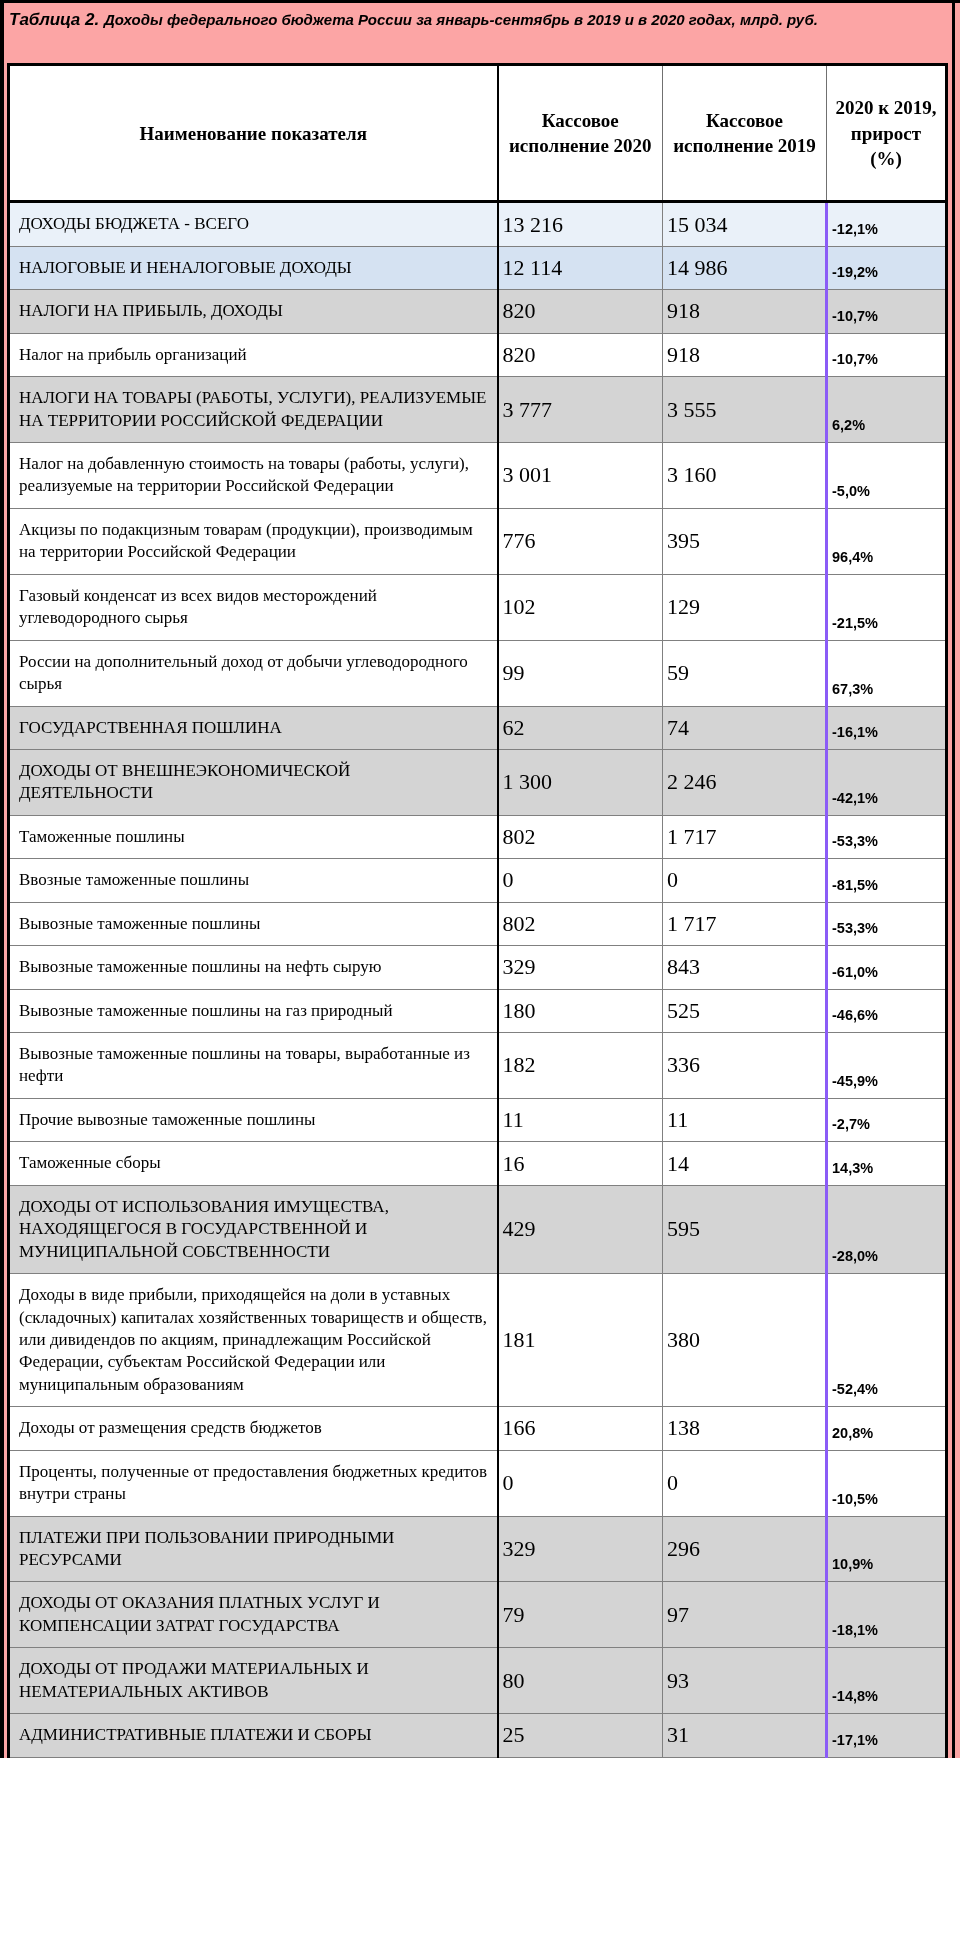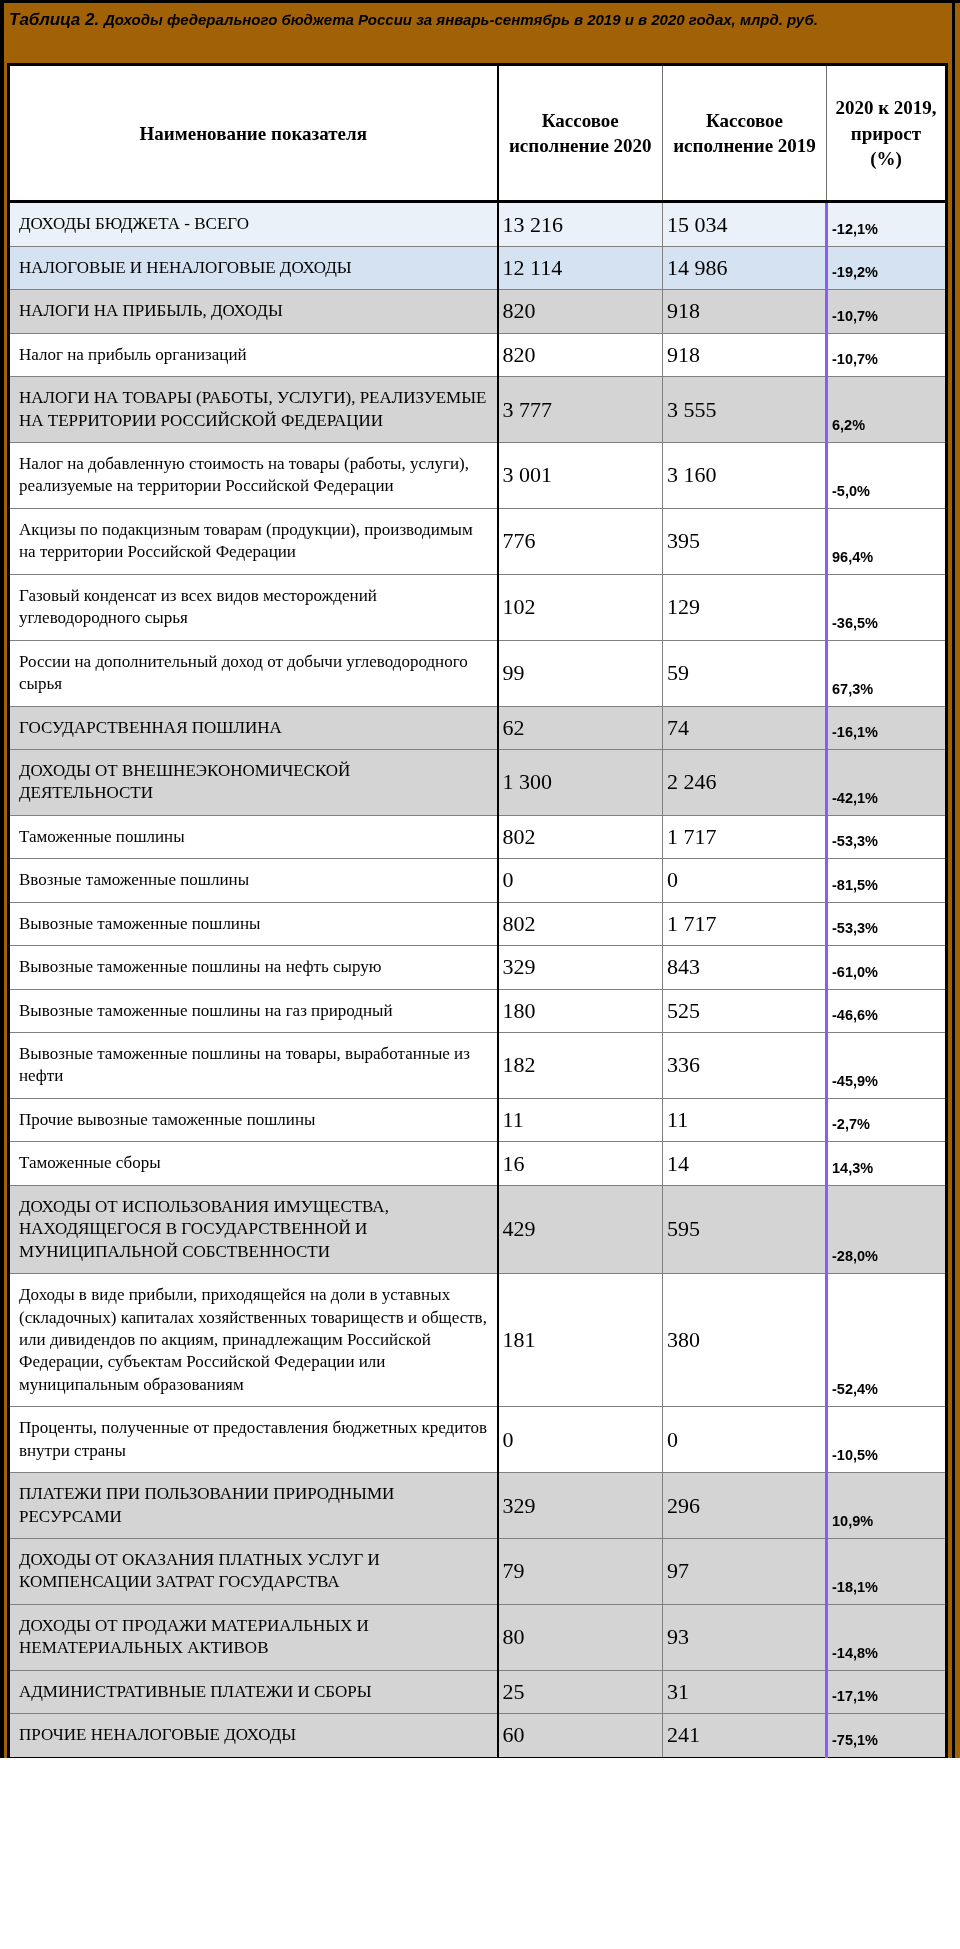--- a/index.html
+++ b/index.html
@@ -1,20 +1,20 @@
 <!DOCTYPE html>
 <html style="--row-blue-light: #eaf1f9; --row-blue: #d5e2f2; --row-gray: #d4d4d4;"><head>
 <meta charset="utf-8">
 <style>
   html, body { margin: 0; padding: 0; background: #ffffff; }
   .page {
     position: relative;
     width: 960px;
     height: 1758px;
-    background: #a16207;
+    background: #fca5a5;
     overflow: hidden;
     font-family: "Liberation Serif", serif;
     color: #000;
   }
   
   .edge-top    { position: absolute; top: 0; left: 0; width: 960px; height: 3px; background: #000; }
   .edge-left   { position: absolute; top: 0; left: 0; width: 4px; height: 1949px; background: #000; }
   .edge-right  { position: absolute; top: 0; left: 952px; width: 3px; height: 1916px; background: #000; }
   .bottom-bar  { position: absolute; top: 1916px; left: 0; width: 960px; height: 33px; background: #000; }
 
@@ -160,21 +160,21 @@
         <tr class="row-white">
           <td class="name">Акцизы по подакцизным товарам (продукции), производимым на территории Российской Федерации</td>
           <td class="num first">776</td>
           <td class="num">395</td>
           <td class="pct">96,4%</td>
         </tr>
         <tr class="row-white">
           <td class="name">Газовый конденсат из всех видов месторождений углеводородного сырья</td>
           <td class="num first">102</td>
           <td class="num">129</td>
-          <td class="pct">-36,5%</td>
+          <td class="pct">-21,5%</td>
         </tr>
         <tr class="row-white">
           <td class="name">России на дополнительный доход от добычи углеводородного сырья</td>
           <td class="num first">99</td>
           <td class="num">59</td>
           <td class="pct">67,3%</td>
         </tr>
         <tr class="row-gray">
           <td class="name">ГОСУДАРСТВЕННАЯ ПОШЛИНА</td>
           <td class="num first">62</td>
@@ -241,20 +241,26 @@
           <td class="num">595</td>
           <td class="pct">-28,0%</td>
         </tr>
         <tr class="row-white">
           <td class="name">Доходы в виде прибыли, приходящейся на доли в уставных (складочных) капиталах хозяйственных товариществ и обществ, или дивидендов по акциям, принадлежащим Российской Федерации, субъектам Российской Федерации или муниципальным образованиям</td>
           <td class="num first">181</td>
           <td class="num">380</td>
           <td class="pct">-52,4%</td>
         </tr>
         <tr class="row-white">
+          <td class="name">Доходы от размещения средств бюджетов</td>
+          <td class="num first">166</td>
+          <td class="num">138</td>
+          <td class="pct">20,8%</td>
+        </tr>
+        <tr class="row-white">
           <td class="name">Проценты, полученные от предоставления бюджетных кредитов внутри страны</td>
           <td class="num first">0</td>
           <td class="num">0</td>
           <td class="pct">-10,5%</td>
         </tr>
         <tr class="row-gray">
           <td class="name">ПЛАТЕЖИ ПРИ ПОЛЬЗОВАНИИ ПРИРОДНЫМИ РЕСУРСАМИ</td>
           <td class="num first">329</td>
           <td class="num">296</td>
           <td class="pct">10,9%</td>

